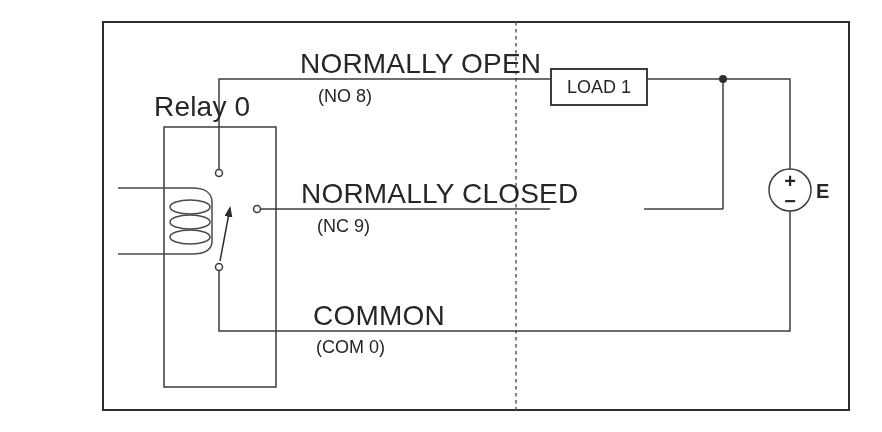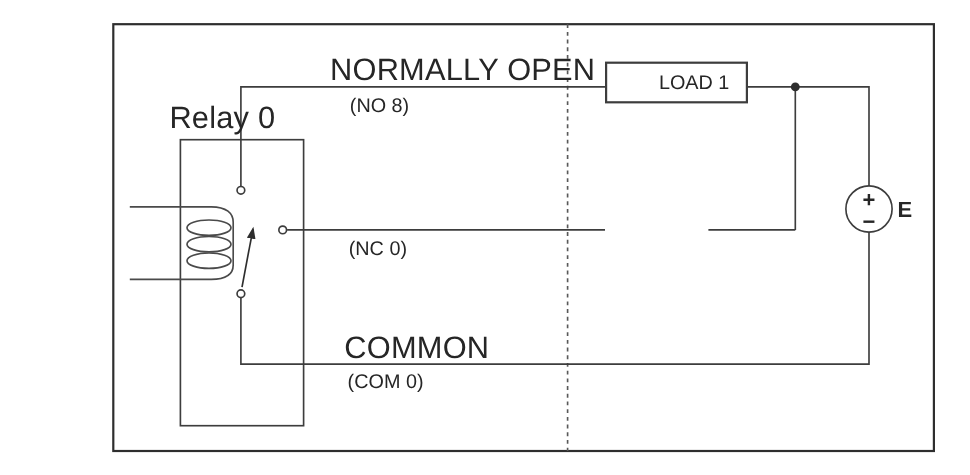--- a/index.html
+++ b/index.html
@@ -98,24 +98,25 @@
       <text x="790" y="188" text-anchor="middle" font-size="20" font-weight="600" fill="#262626" font-family="Liberation Sans, sans-serif">+</text>
       <text x="790" y="208" text-anchor="middle" font-size="20" font-weight="600" fill="#262626" font-family="Liberation Sans, sans-serif">−</text>
     </g>
   </svg>
 
   <div class="lbl lbl-main" style="left:110px; top:93px;margin-left:44px;">Relay 0</div>
 
   <div class="lbl lbl-main" style="left:300px; top:50px;">NORMALLY OPEN</div>
   <div class="lbl lbl-code" style="left:318px; top:87px;">(NO 8)</div>
 
-  <div class="lbl lbl-code" style="left:317px; top:217px;">(NC 0)</div>
+  <div class="lbl lbl-main" style="left:301px; top:180px;">NORMALLY CLOSED</div>
+  <div class="lbl lbl-code" style="left:317px; top:217px;">(NC 9)</div>
 
   <div class="lbl lbl-main" style="left:313px; top:302px;">COMMON</div>
   <div class="lbl lbl-code" style="left:316px; top:338px;">(COM 0)</div>
 
-  <div class="load-box" style="left:550px; top:56px;padding-left:32px;">
+  <div class="load-box" style="left:550px; top:68px;">
     <span>LOAD 1</span>
   </div>
 
   <div class="lbl src-label" style="left:816px; top:181px;">E</div>
 
 </div>
 
 </body></html>

